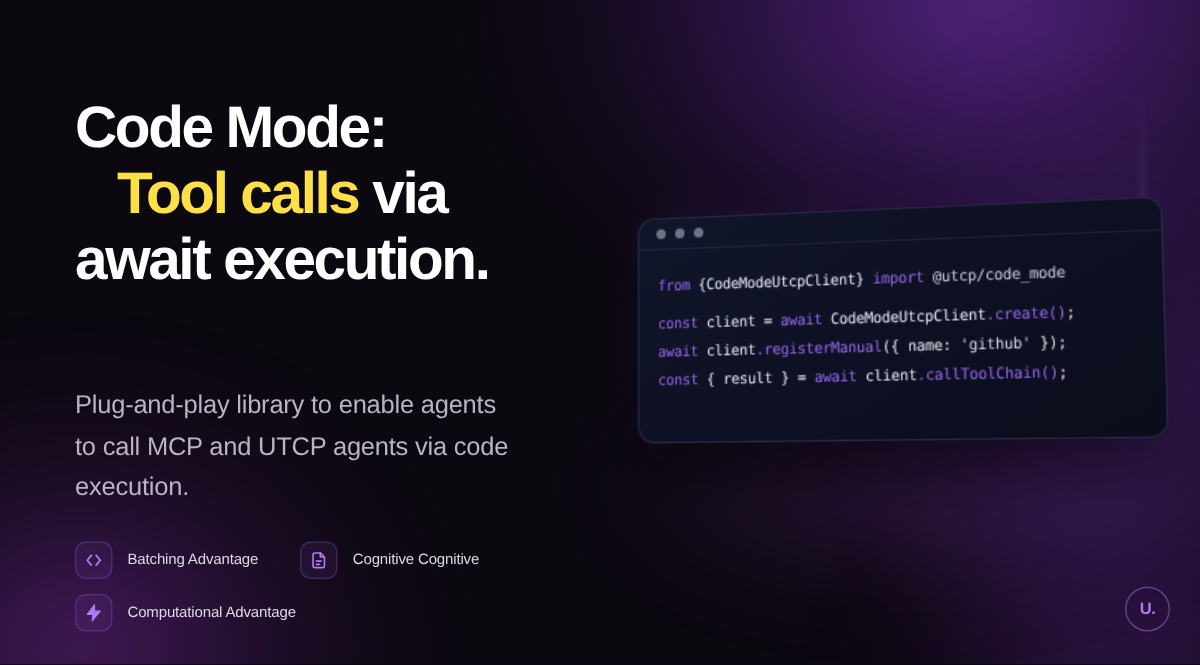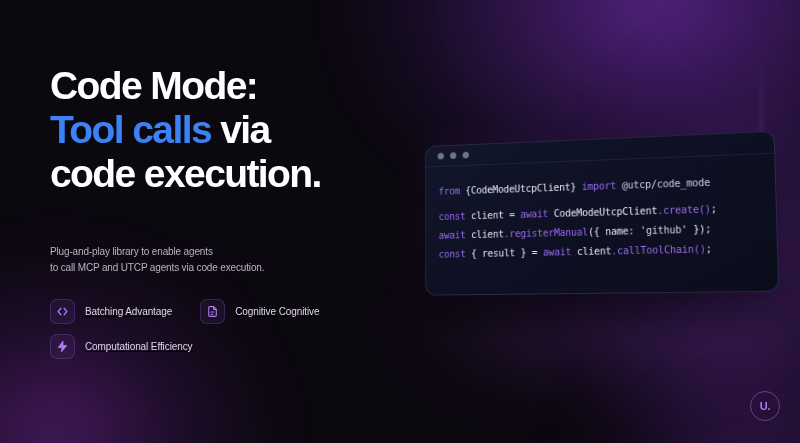--- a/index.html
+++ b/index.html
@@ -91,42 +91,41 @@
     z-index: 5;
   }
   .headline {
     font-family: "Liberation Sans", sans-serif;
     font-weight: bold;
     font-size: 39px;
     line-height: 1.13;
     letter-spacing: -1.6px;
     color: #ffffff;
   }
-  .headline .accent { color: #3b82f6; }
+  .headline .accent { color: #fde047; margin-left: 28px; }
 
   .subtitle {
-    margin-top: 48px;
-    font-size: 10px;
+    margin-top: 60px;
+    font-size: 17px;
     line-height: 1.62;
     color: #b9b3c4;
     letter-spacing: -0.15px;
   }
 
   .badges {
     margin-top: 22px;
     display: flex;
     flex-wrap: wrap;
     gap: 10px 28px;
     max-width: 300px;
   }
   .badge {
     display: flex;
     align-items: center;
     gap: 10px;
-    text-decoration: underline;
   }
   .badge-icon {
     width: 25px; height: 25px;
     border-radius: 7px;
     background: rgba(120,70,180,0.12);
     border: 1px solid rgba(150,100,220,0.26);
     display: flex;
     align-items: center;
     justify-content: center;
     flex: none;
@@ -216,21 +215,21 @@
   <div class="glow glow-bottomleft"></div>
   <div class="glow glow-bottomright"></div>
   <div class="glow glow-undercode"></div>
   <div class="light-streak"></div>
 
   <div class="left">
 
     <h1 class="headline">
       <span>Code Mode:</span><br>
       <span class="accent">Tool calls</span><span> via</span><br>
-      <span>code execution.</span>
+      <span>await execution.</span>
     </h1>
 
     <p class="subtitle">
       <span>Plug-and-play library to enable agents</span><br>
       <span>to call MCP and UTCP agents via code execution.</span>
     </p>
 
     <div class="badges">
 
       <div class="badge">
@@ -254,21 +253,21 @@
         </span>
         <span class="badge-label">Cognitive Cognitive</span>
       </div>
 
       <div class="badge">
         <span class="badge-icon">
           <svg width="13" height="13" viewBox="0 0 24 24" fill="#b07bf2" stroke="#b07bf2" stroke-width="1.4" stroke-linejoin="round">
             <polygon points="13 2 4 14 11 14 10 22 20 10 13 10 13 2"></polygon>
           </svg>
         </span>
-        <span class="badge-label">Computational Efficiency</span>
+        <span class="badge-label">Computational Advantage</span>
       </div>
 
     </div>
   </div>
 
   <div class="code-wrap">
     <div class="code-window">
 
       <div class="code-titlebar">
         <span class="dot"></span>

